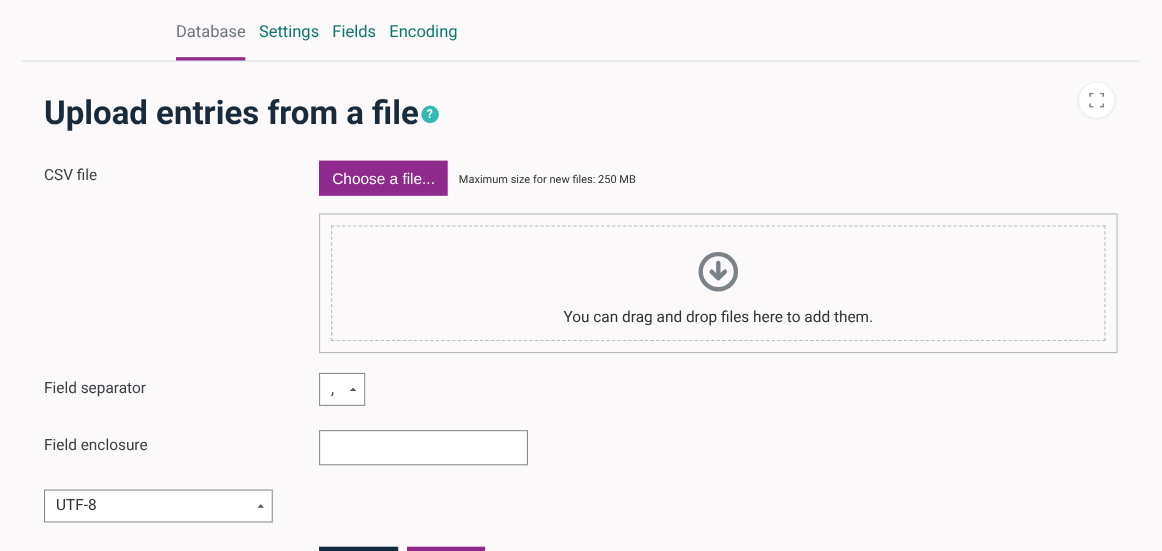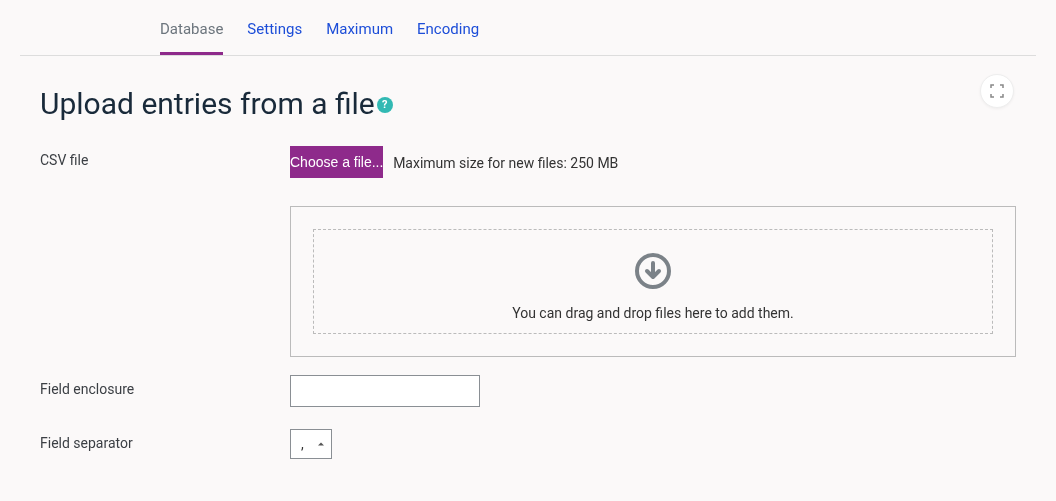--- a/index.html
+++ b/index.html
@@ -11,46 +11,46 @@
     color: #333;
     font-size: 15px;
   }
   .container { width: 1056px; margin: 0 auto; padding: 0 20px; position: relative; }
 
   
   .tab-row {
     border-bottom: 1px solid #ddd;
     padding-left: 140px;
     display: flex;
-    gap: 24px;
+    gap: 12px;
     height: 56px;
     align-items: flex-end;
   }
   .tab {
-    color: #1d4ed8;
+    color: #0f766e;
     padding: 18px 0 14px 0;
     font-size: 15px;
     cursor: pointer;
     border-bottom: 3px solid transparent;
   }
   .tab.active {
     border-bottom: 3px solid #8e2a8b;
     color: #6c757d;
   }
   .tab .caret {
     font-size: 10px;
     vertical-align: middle;
     margin-left: 2px;
   }
 
   .content { padding: 20px 20px 10px 20px; position: relative; }
 
   h2 {
     font-size: 30px;
-    font-weight: 400;
+    font-weight: 700;
     color: #192a3a;
     margin: 10px 0 25px 0;
     display: inline-block;
   }
   .help-icon {
     display: inline-flex;
     width: 16px; height: 16px;
     border-radius: 8px;
     background: #32b9b3;
     color: #fff;
@@ -90,35 +90,35 @@
     color: #3b3f44;
     padding-top: 6px;
     font-size: 14px;
   }
   .form-field { flex: 1; }
 
   .choose-btn {
     background: #8e2a8b;
     color: #fff;
     border: none;
-    padding: 8px 0;
+    padding: 8px 12px;
     font-size: 14px;
     cursor: pointer;
   }
   .size-hint {
     color: #333;
-    font-size: 14px;
+    font-size: 10px;
     margin-left: 6px;
     vertical-align: middle;
   }
 
   .filepicker {
     border: 1px solid #bbb;
-    margin-top: 28px;
-    padding: 22px;
+    margin-top: 16px;
+    padding: 10px;
   }
   .dropzone {
     border: 1px dashed #bbb;
     height: 105px;
     display: flex;
     flex-direction: column;
     align-items: center;
     justify-content: center;
     gap: 14px;
     padding-top: 8px;
@@ -187,21 +187,21 @@
     cursor: pointer;
   }
 </style>
 </head>
 <body>
 
 <div class="container">
   <div class="tab-row">
     <div class="tab active">Database</div>
     <div class="tab">Settings</div>
-    <div class="tab">Maximum</div>
+    <div class="tab">Fields</div>
     <div class="tab">Encoding</div>
   </div>
 
   <div class="content">
     <div class="fullscreen-btn">
       <svg width="14" height="14" viewBox="0 0 14 14" fill="none" stroke="#888" stroke-width="1.5">
         <polyline points="1,4 1,1 4,1"></polyline>
         <polyline points="10,1 13,1 13,4"></polyline>
         <polyline points="13,10 13,13 10,13"></polyline>
         <polyline points="4,13 1,13 1,10"></polyline>
@@ -222,36 +222,41 @@
               <circle cx="20" cy="20" r="16" fill="none" stroke="#7b8288" stroke-width="4"></circle>
               <path d="M20 12 L20 24 M14 20 L20 26 L26 20" fill="none" stroke="#7b8288" stroke-width="4" stroke-linecap="round" stroke-linejoin="round"></path>
             </svg>
             <div class="drop-text">You can drag and drop files here to add them.</div>
           </div>
         </div>
       </div>
     </div>
 
     <div class="form-row">
-      <div class="form-label">Field enclosure</div>
-      <div class="form-field">
-        <input class="text-input" value="" style="">
-      </div>
-    </div>
-
-    <div class="form-row">
       <div class="form-label">Field separator</div>
       <div class="form-field">
         <span class="select-wrap">
           <span class="select-ctrl select-sm">,</span>
         </span>
       </div>
     </div>
 
     <div class="form-row">
+      <div class="form-label">Field enclosure</div>
+      <div class="form-field">
+        <input class="text-input" value="" style="">
+      </div>
+    </div>
+
+    <div class="form-row">
+      <div class="form-field">
+        <span class="select-wrap">
+          <span class="select-ctrl select-lg">UTF-8</span>
+        </span>
+      </div>
     </div>
 
     <div class="button-row">
       <button class="btn-submit">Submit</button>
       <button class="btn-cancel">Cancel</button>
     </div>
   </div>
 </div>
 
 </body></html>

